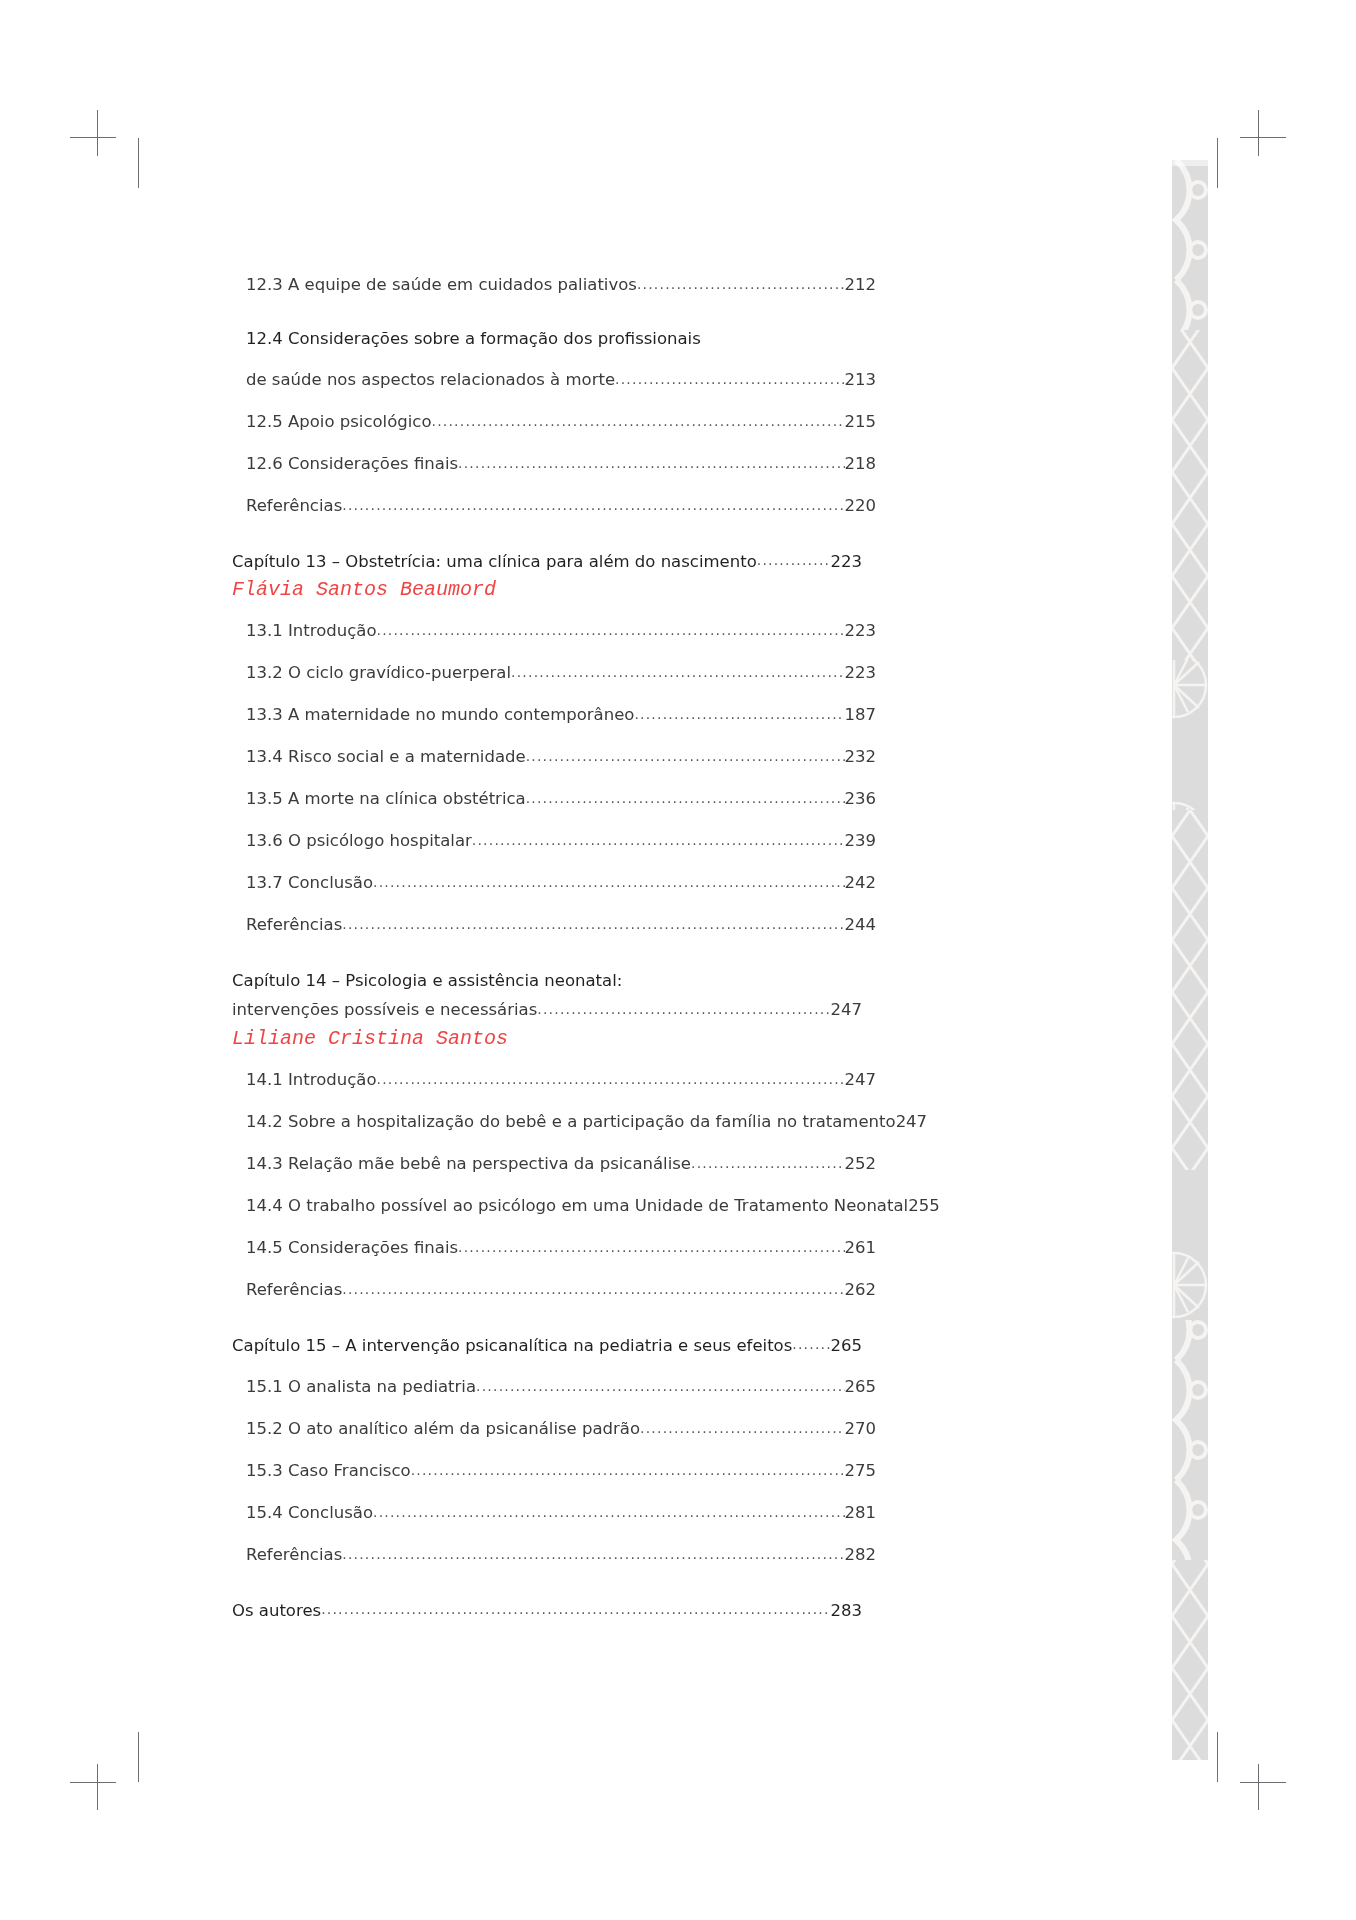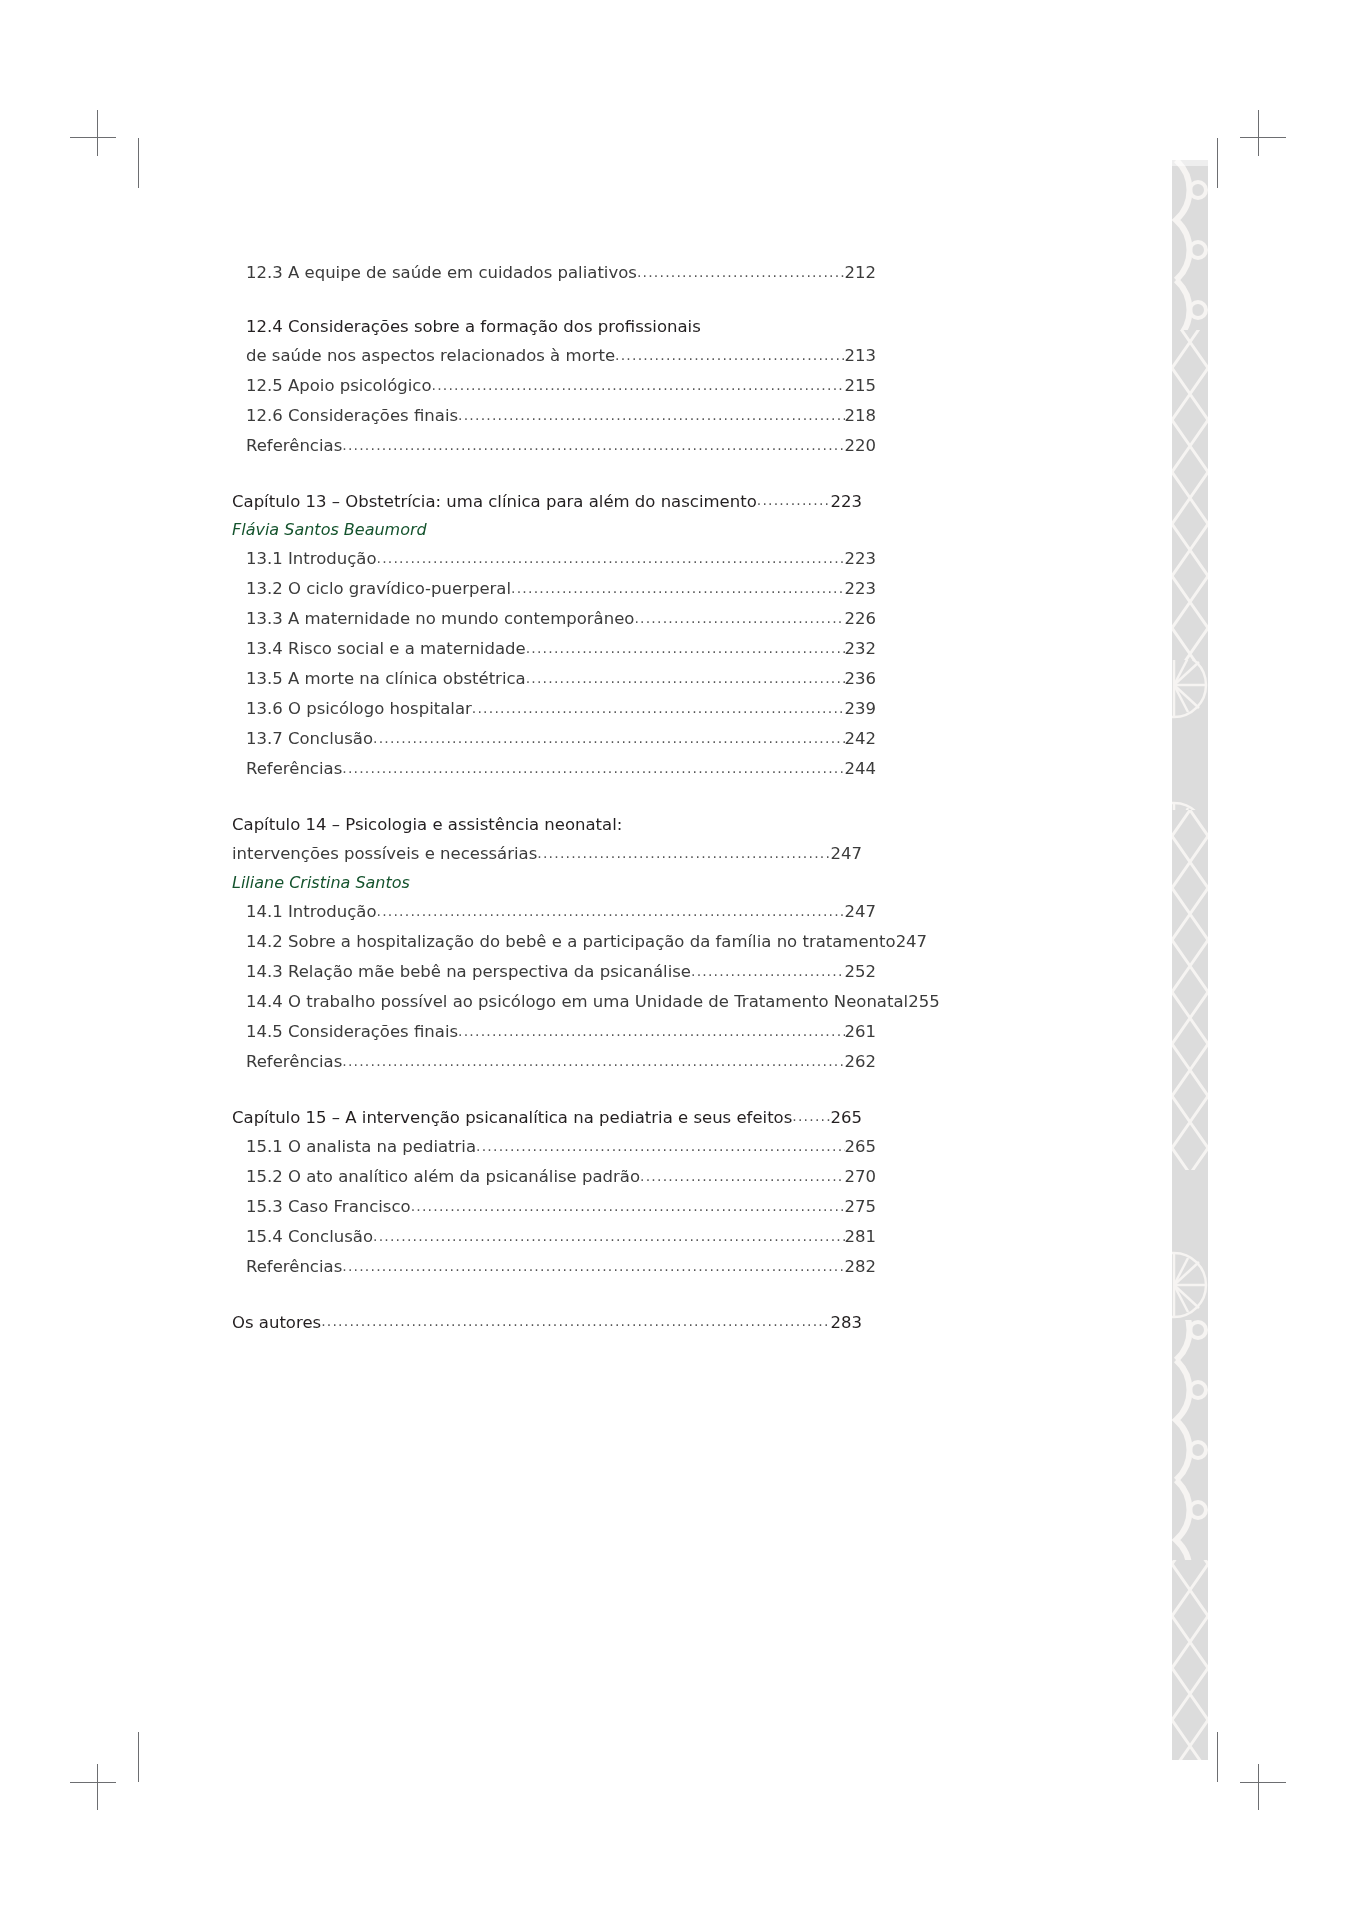--- a/index.html
+++ b/index.html
@@ -101,20 +101,21 @@
     top: -1px;
   }
   .toc-line .page {
     flex: 0 0 auto;
     text-align: right;
   }
 
   
   .sub {
     padding-left: 14px;
+    margin-top: 12px;
   }
 
   
   .chapter {
     padding-left: 0;
     color: #231f20;
     font-size: 16.5px;
   }
 
   .chapter-cont {
@@ -127,25 +128,26 @@
     font-size: 16.5px;
     line-height: 29px;
     color: #231f20;
     white-space: nowrap;
     margin-top: 24px;
   }
 
   .author {
     display: block;
     font-style: italic;
-    font-size: 16px;
+    font-size: 20px;
     line-height: 28px;
-    color: #14532d;
+    color: #ef4444;
     padding-left: 0;
     white-space: nowrap;
+    font-family: Liberation Mono, monospace;
   }
   .big-gap {
     margin-top: 26px;
     align-items: flex-end;
   }
 </style>
 </head>
 <body>
 
 <div class="crop-mark" id="cm-tl">
@@ -255,21 +257,21 @@
       <span class="page">223</span>
     </div>
     <div class="toc-line sub">
       <span class="label">13.2 O ciclo gravídico-puerperal</span>
       <span class="leader">...........................................................................................................................................</span>
       <span class="page">223</span>
     </div>
     <div class="toc-line sub">
       <span class="label">13.3 A maternidade no mundo contemporâneo</span>
       <span class="leader">...........................................................................................................................................</span>
-      <span class="page">226</span>
+      <span class="page">187</span>
     </div>
     <div class="toc-line sub">
       <span class="label">13.4 Risco social e a maternidade</span>
       <span class="leader">...........................................................................................................................................</span>
       <span class="page">232</span>
     </div>
     <div class="toc-line sub">
       <span class="label">13.5 A morte na clínica obstétrica</span>
       <span class="leader">...........................................................................................................................................</span>
       <span class="page">236</span>

